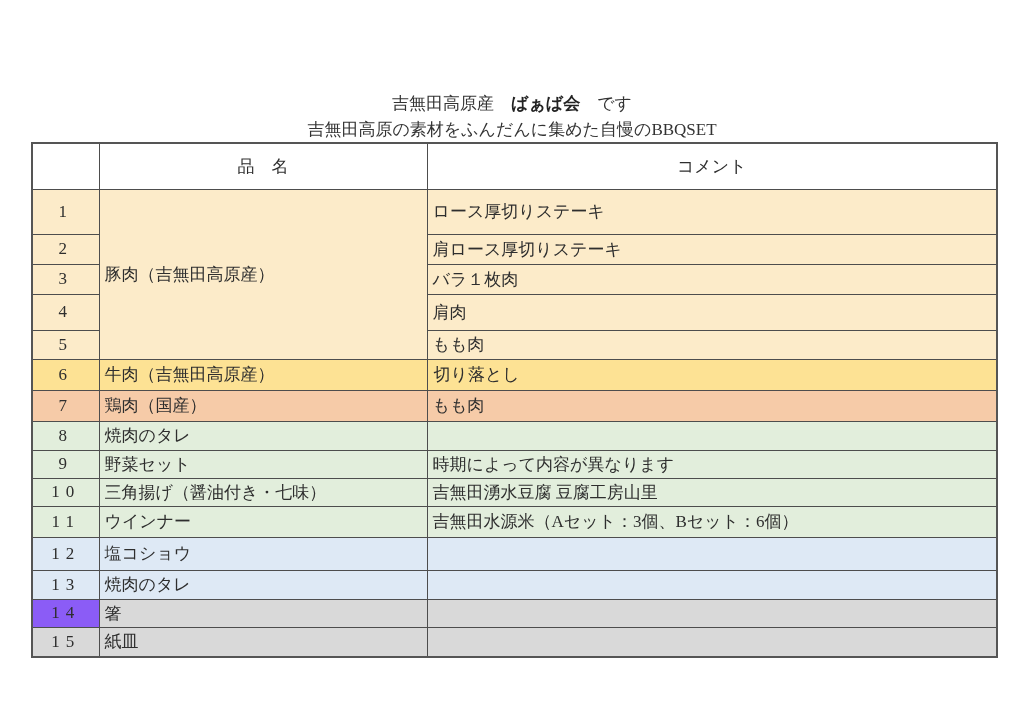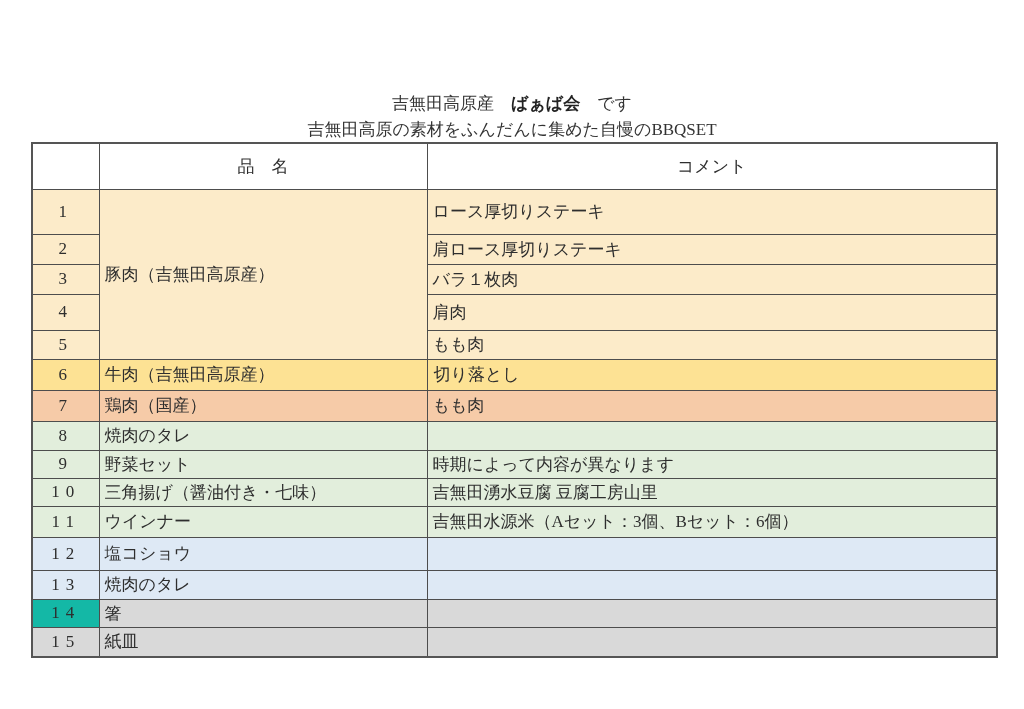--- a/index.html
+++ b/index.html
@@ -138,21 +138,21 @@
       <td class="num" style="background-color: rgb(222, 233, 245);">12</td>
       <td class="name-cell" style="background-color: rgb(222, 233, 245);">塩コショウ</td>
       <td class="comment-cell" style="background-color: rgb(222, 233, 245);"></td>
     </tr>
     <tr class="h-r13">
       <td class="num" style="background-color: rgb(222, 233, 245);">13</td>
       <td class="name-cell" style="background-color: rgb(222, 233, 245);">焼肉のタレ</td>
       <td class="comment-cell" style="background-color: rgb(222, 233, 245);"></td>
     </tr>
     <tr class="h-r14">
-      <td class="num" style="background-color: #14b8a6;">14</td>
+      <td class="num" style="background-color: #8b5cf6;">14</td>
       <td class="name-cell" style="background-color: rgb(217, 217, 217);">箸</td>
       <td class="comment-cell" style="background-color: rgb(217, 217, 217);"></td>
     </tr>
     <tr class="h-r15">
       <td class="num" style="background-color: rgb(217, 217, 217);">15</td>
       <td class="name-cell" style="background-color: rgb(217, 217, 217);">紙皿</td>
       <td class="comment-cell" style="background-color: rgb(217, 217, 217);"></td>
     </tr>
   </tbody>
     </table>

